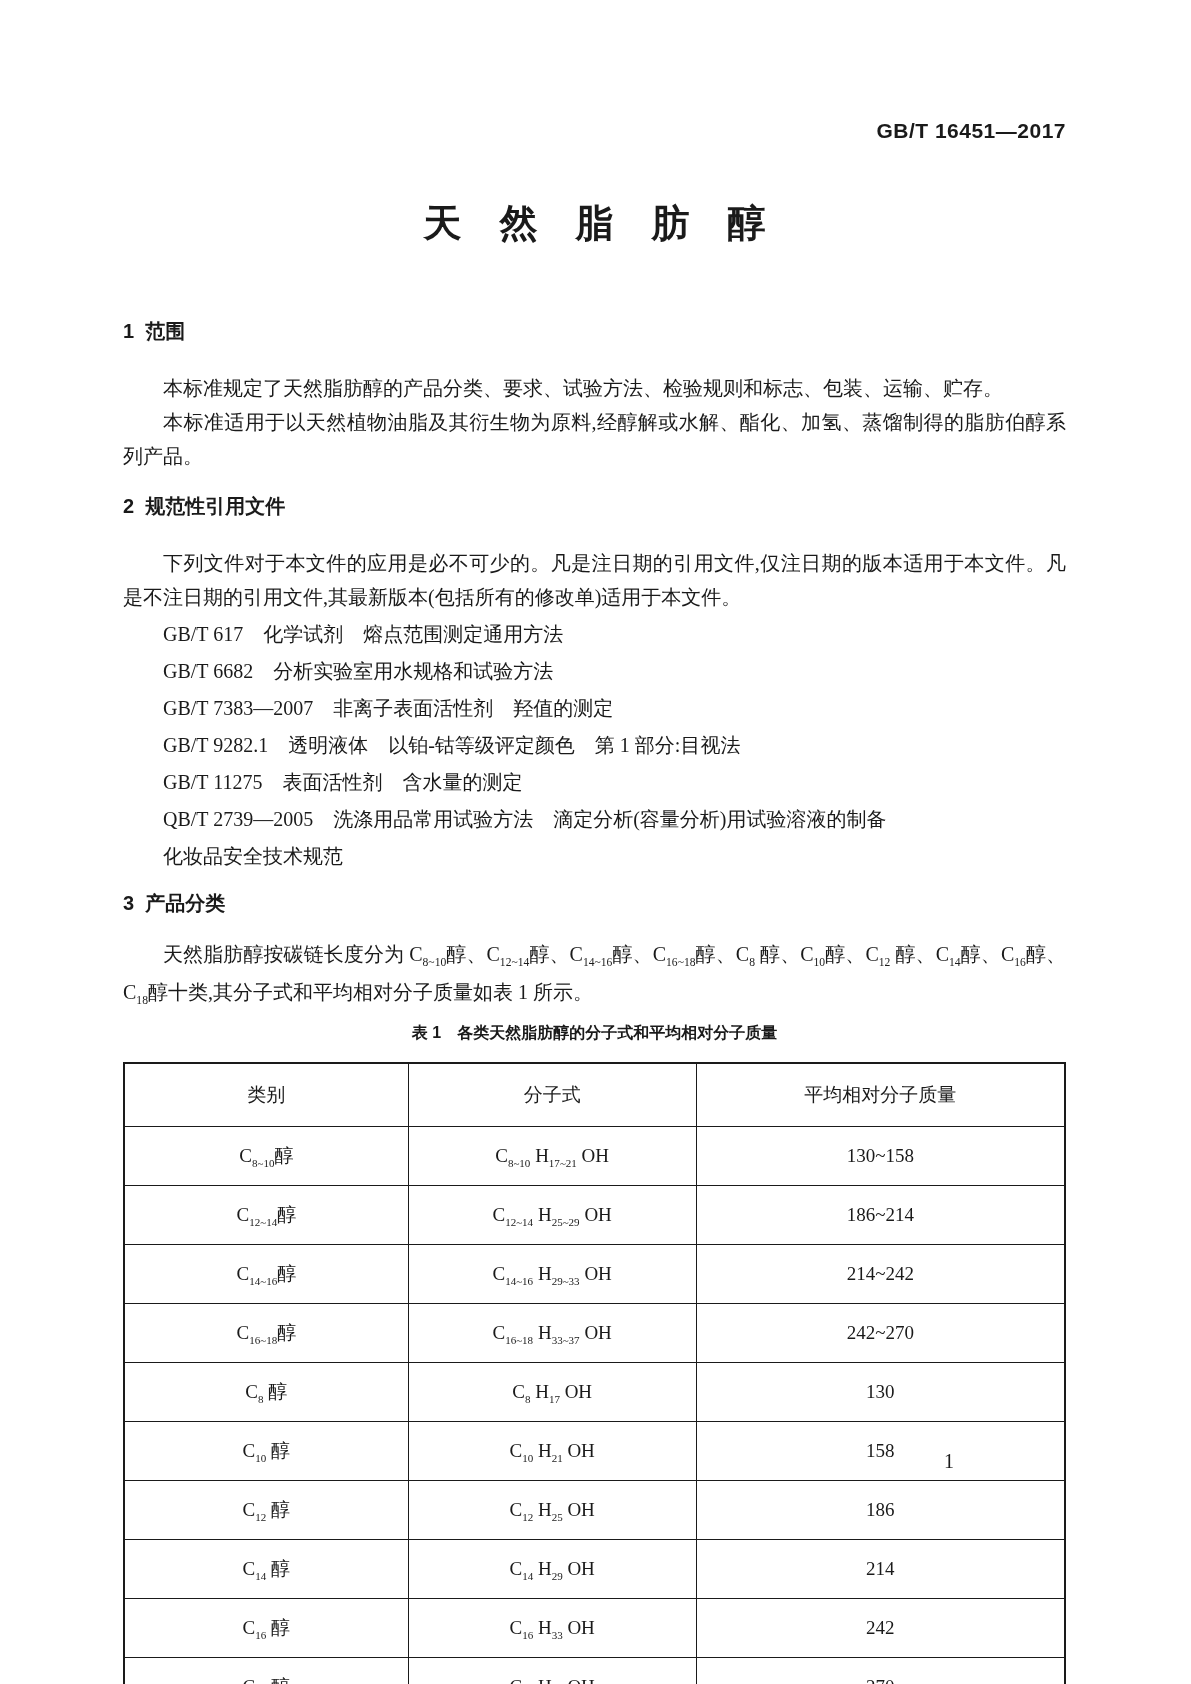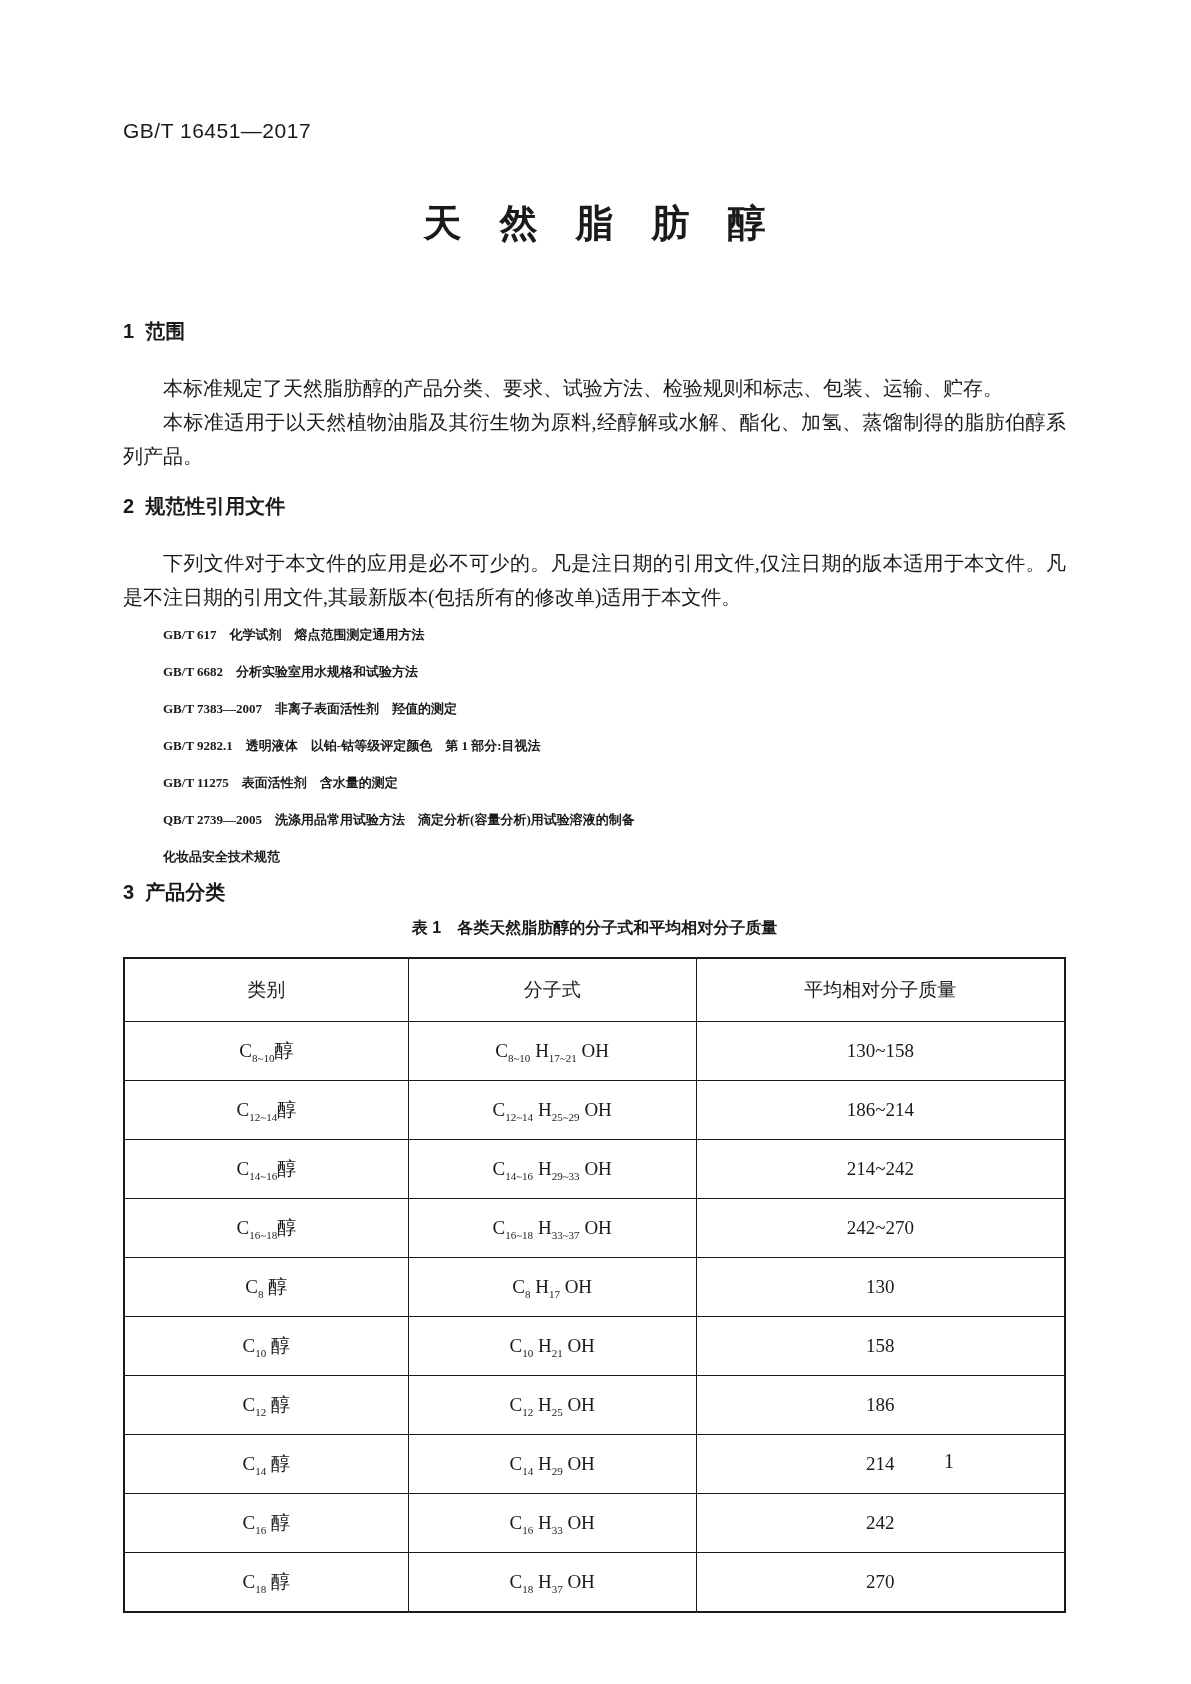--- a/index.html
+++ b/index.html
@@ -13,62 +13,63 @@
     height: 1684px;
     margin: 0 auto;
     background: #ffffff;
     color: #1a1a1a;
     box-sizing: border-box;
     padding: 118px 125px 0 123px;
     font-family: "Liberation Serif", "DejaVu Serif", serif;
     overflow: hidden;
   }
   .std-number {
+    text-align: right;
     font-family: "Liberation Sans", "DejaVu Sans", sans-serif;
     font-size: 21px;
     line-height: 26px;
     letter-spacing: 0.5px;
+    font-weight: bold;
   }
   .doc-title {
     margin: 56px 0 0 0;
     text-align: center;
     font-family: "Liberation Sans", "DejaVu Sans", sans-serif;
     font-weight: bold;
     font-size: 38px;
     line-height: 46px;
     white-space: pre-wrap;
   }
   .section-heading {
     margin: 0;
     font-family: "Liberation Sans", "DejaVu Sans", sans-serif;
     font-weight: bold;
     font-size: 20px;
     line-height: 27px;
     white-space: pre-wrap;
   }
   .sec1-heading { margin-top: 72px; }
   .sec2-heading { margin-top: 20px; }
-  .sec3-heading { margin-top: 4px; }
+  .sec3-heading { margin-top: 15px; }
   .para {
     margin: 0;
     font-size: 20px;
     line-height: 34px;
     text-indent: 2em;
     text-align: justify;
   }
   .sec1-para1 { margin-top: 26px; }
   .sec2-para  { margin-top: 26px; }
   .sec3-para  { margin-top: 18px; line-height: 38px; }
   .reference-list { margin-top: 2px; }
   .ref-item {
-    font-size: 13px;
+    font-size: 20px;
     line-height: 37px;
     padding-left: 40px;
     white-space: pre-wrap;
-    font-weight: bold;
   }
   .table-caption {
     margin-top: 8px;
     text-align: center;
     font-family: "Liberation Sans", "DejaVu Sans", sans-serif;
     font-weight: bold;
     font-size: 16px;
     line-height: 27px;
     white-space: pre-wrap;
   }
@@ -122,20 +123,21 @@
       <div class="ref-item">GB/T 617　化学试剂　熔点范围测定通用方法</div>
       <div class="ref-item">GB/T 6682　分析实验室用水规格和试验方法</div>
       <div class="ref-item">GB/T 7383—2007　非离子表面活性剂　羟值的测定</div>
       <div class="ref-item">GB/T 9282.1　透明液体　以铂-钴等级评定颜色　第 1 部分:目视法</div>
       <div class="ref-item">GB/T 11275　表面活性剂　含水量的测定</div>
       <div class="ref-item">QB/T 2739—2005　洗涤用品常用试验方法　滴定分析(容量分析)用试验溶液的制备</div>
       <div class="ref-item">化妆品安全技术规范</div>
     </div>
 
   <h2 class="section-heading sec3-heading">3  产品分类</h2>
+  <p class="para sec3-para">天然脂肪醇按碳链长度分为 C<sub>8~10</sub>醇、C<sub>12~14</sub>醇、C<sub>14~16</sub>醇、C<sub>16~18</sub>醇、C<sub>8</sub> 醇、C<sub>10</sub>醇、C<sub>12</sub> 醇、C<sub>14</sub>醇、C<sub>16</sub>醇、C<sub>18</sub>醇十类,其分子式和平均相对分子质量如表 1 所示。</p>
 
   <div class="table-caption">表 1　各类天然脂肪醇的分子式和平均相对分子质量</div>
 
   <table class="data-table">
     <colgroup>
       <col class="col-1">
       <col class="col-2">
       <col class="col-3">
     </colgroup>
     <thead>

